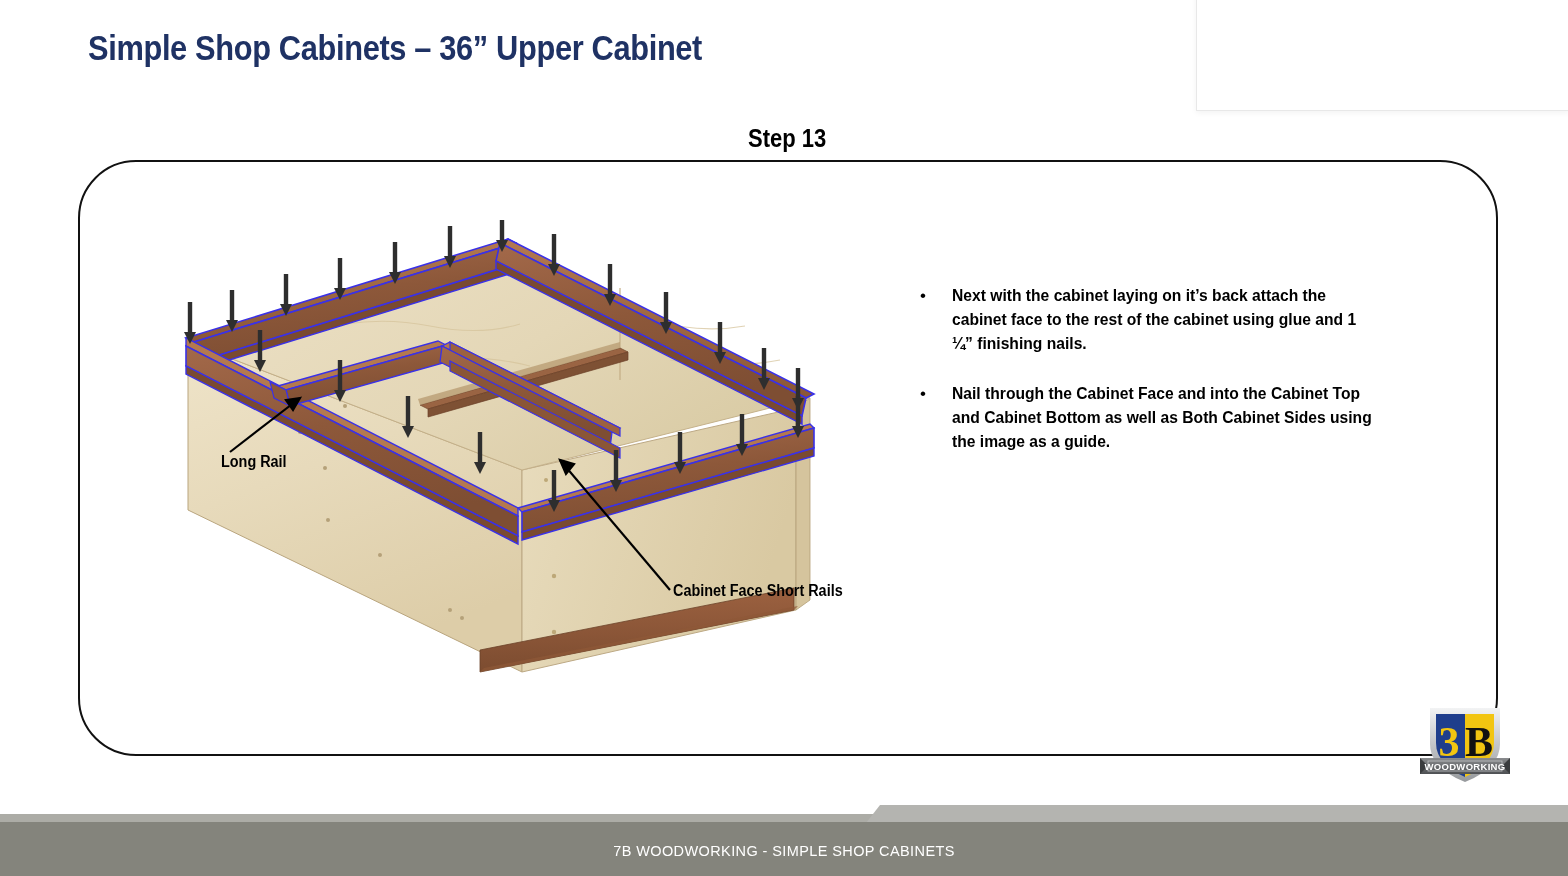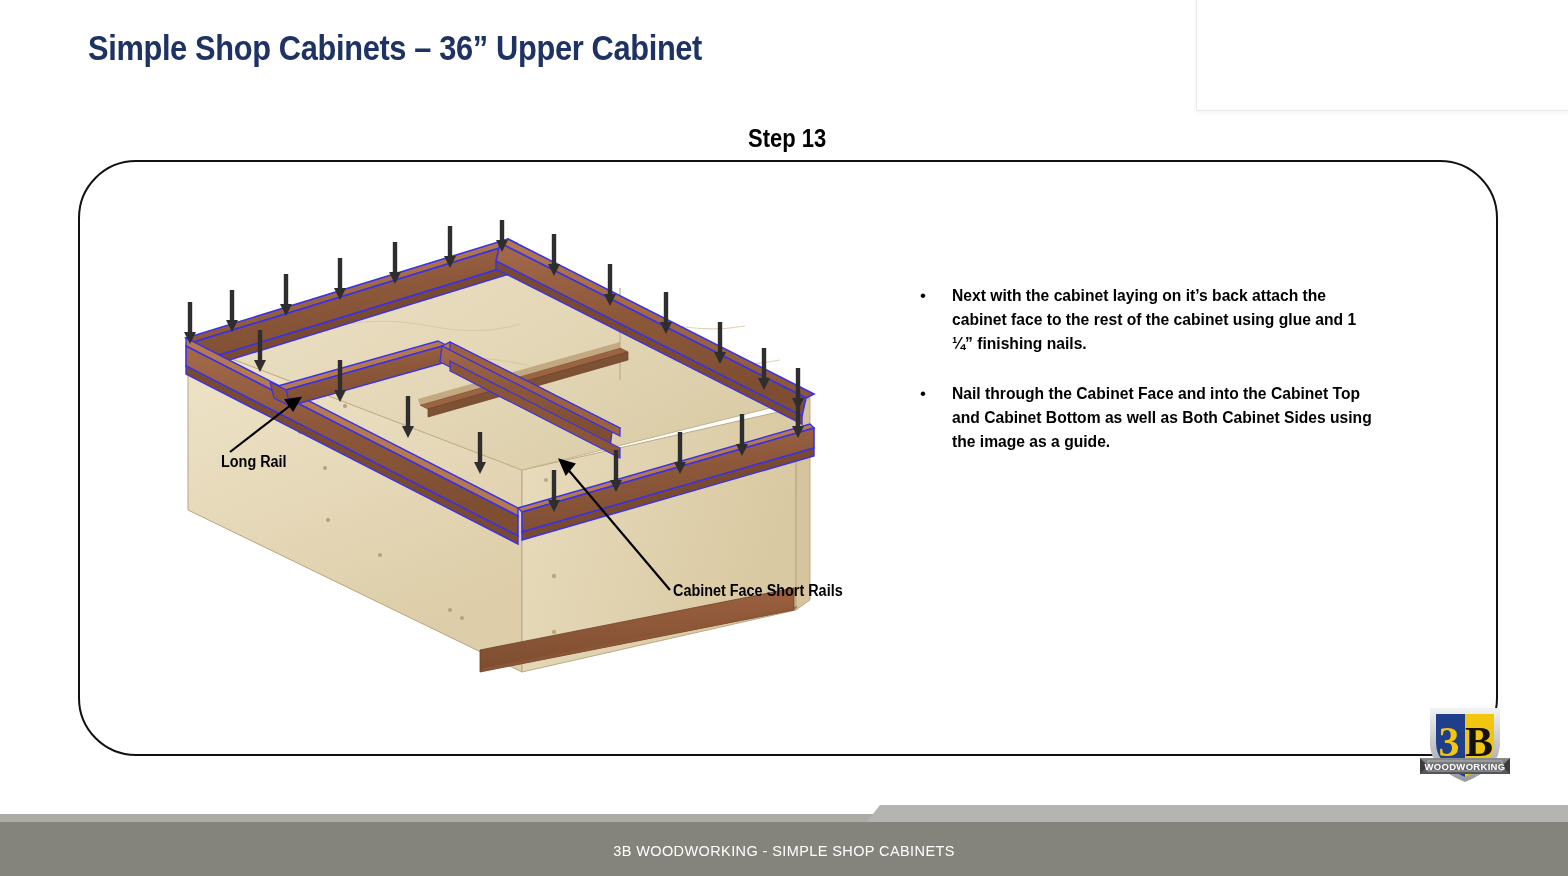--- a/index.html
+++ b/index.html
@@ -399,13 +399,13 @@
     <polygon points="4,60 12,68 4,76" fill="#3A3C3E"></polygon>
     <polygon points="94,60 86,68 94,76" fill="#3A3C3E"></polygon>
     <rect x="12" y="63" width="74" height="10" fill="none" stroke="#BFC1C3" stroke-width="0.8"></rect>
     <text x="49" y="71.5" font-family="'Liberation Sans', sans-serif" font-size="9.5" font-weight="bold" fill="#FFFFFF" text-anchor="middle" letter-spacing="0.3">WOODWORKING</text>
   </svg>
 </div>
 
 <div id="footer-light-bar"></div>
 <div id="footer-light-bar-riser"></div>
 <div id="footer-bar"></div>
-<div id="footer-text">3B WOODWORKING - SIMPLE SHOP CABINETS</div>
+<div id="footer-text">7B WOODWORKING - SIMPLE SHOP CABINETS</div>
 
 </body></html>

